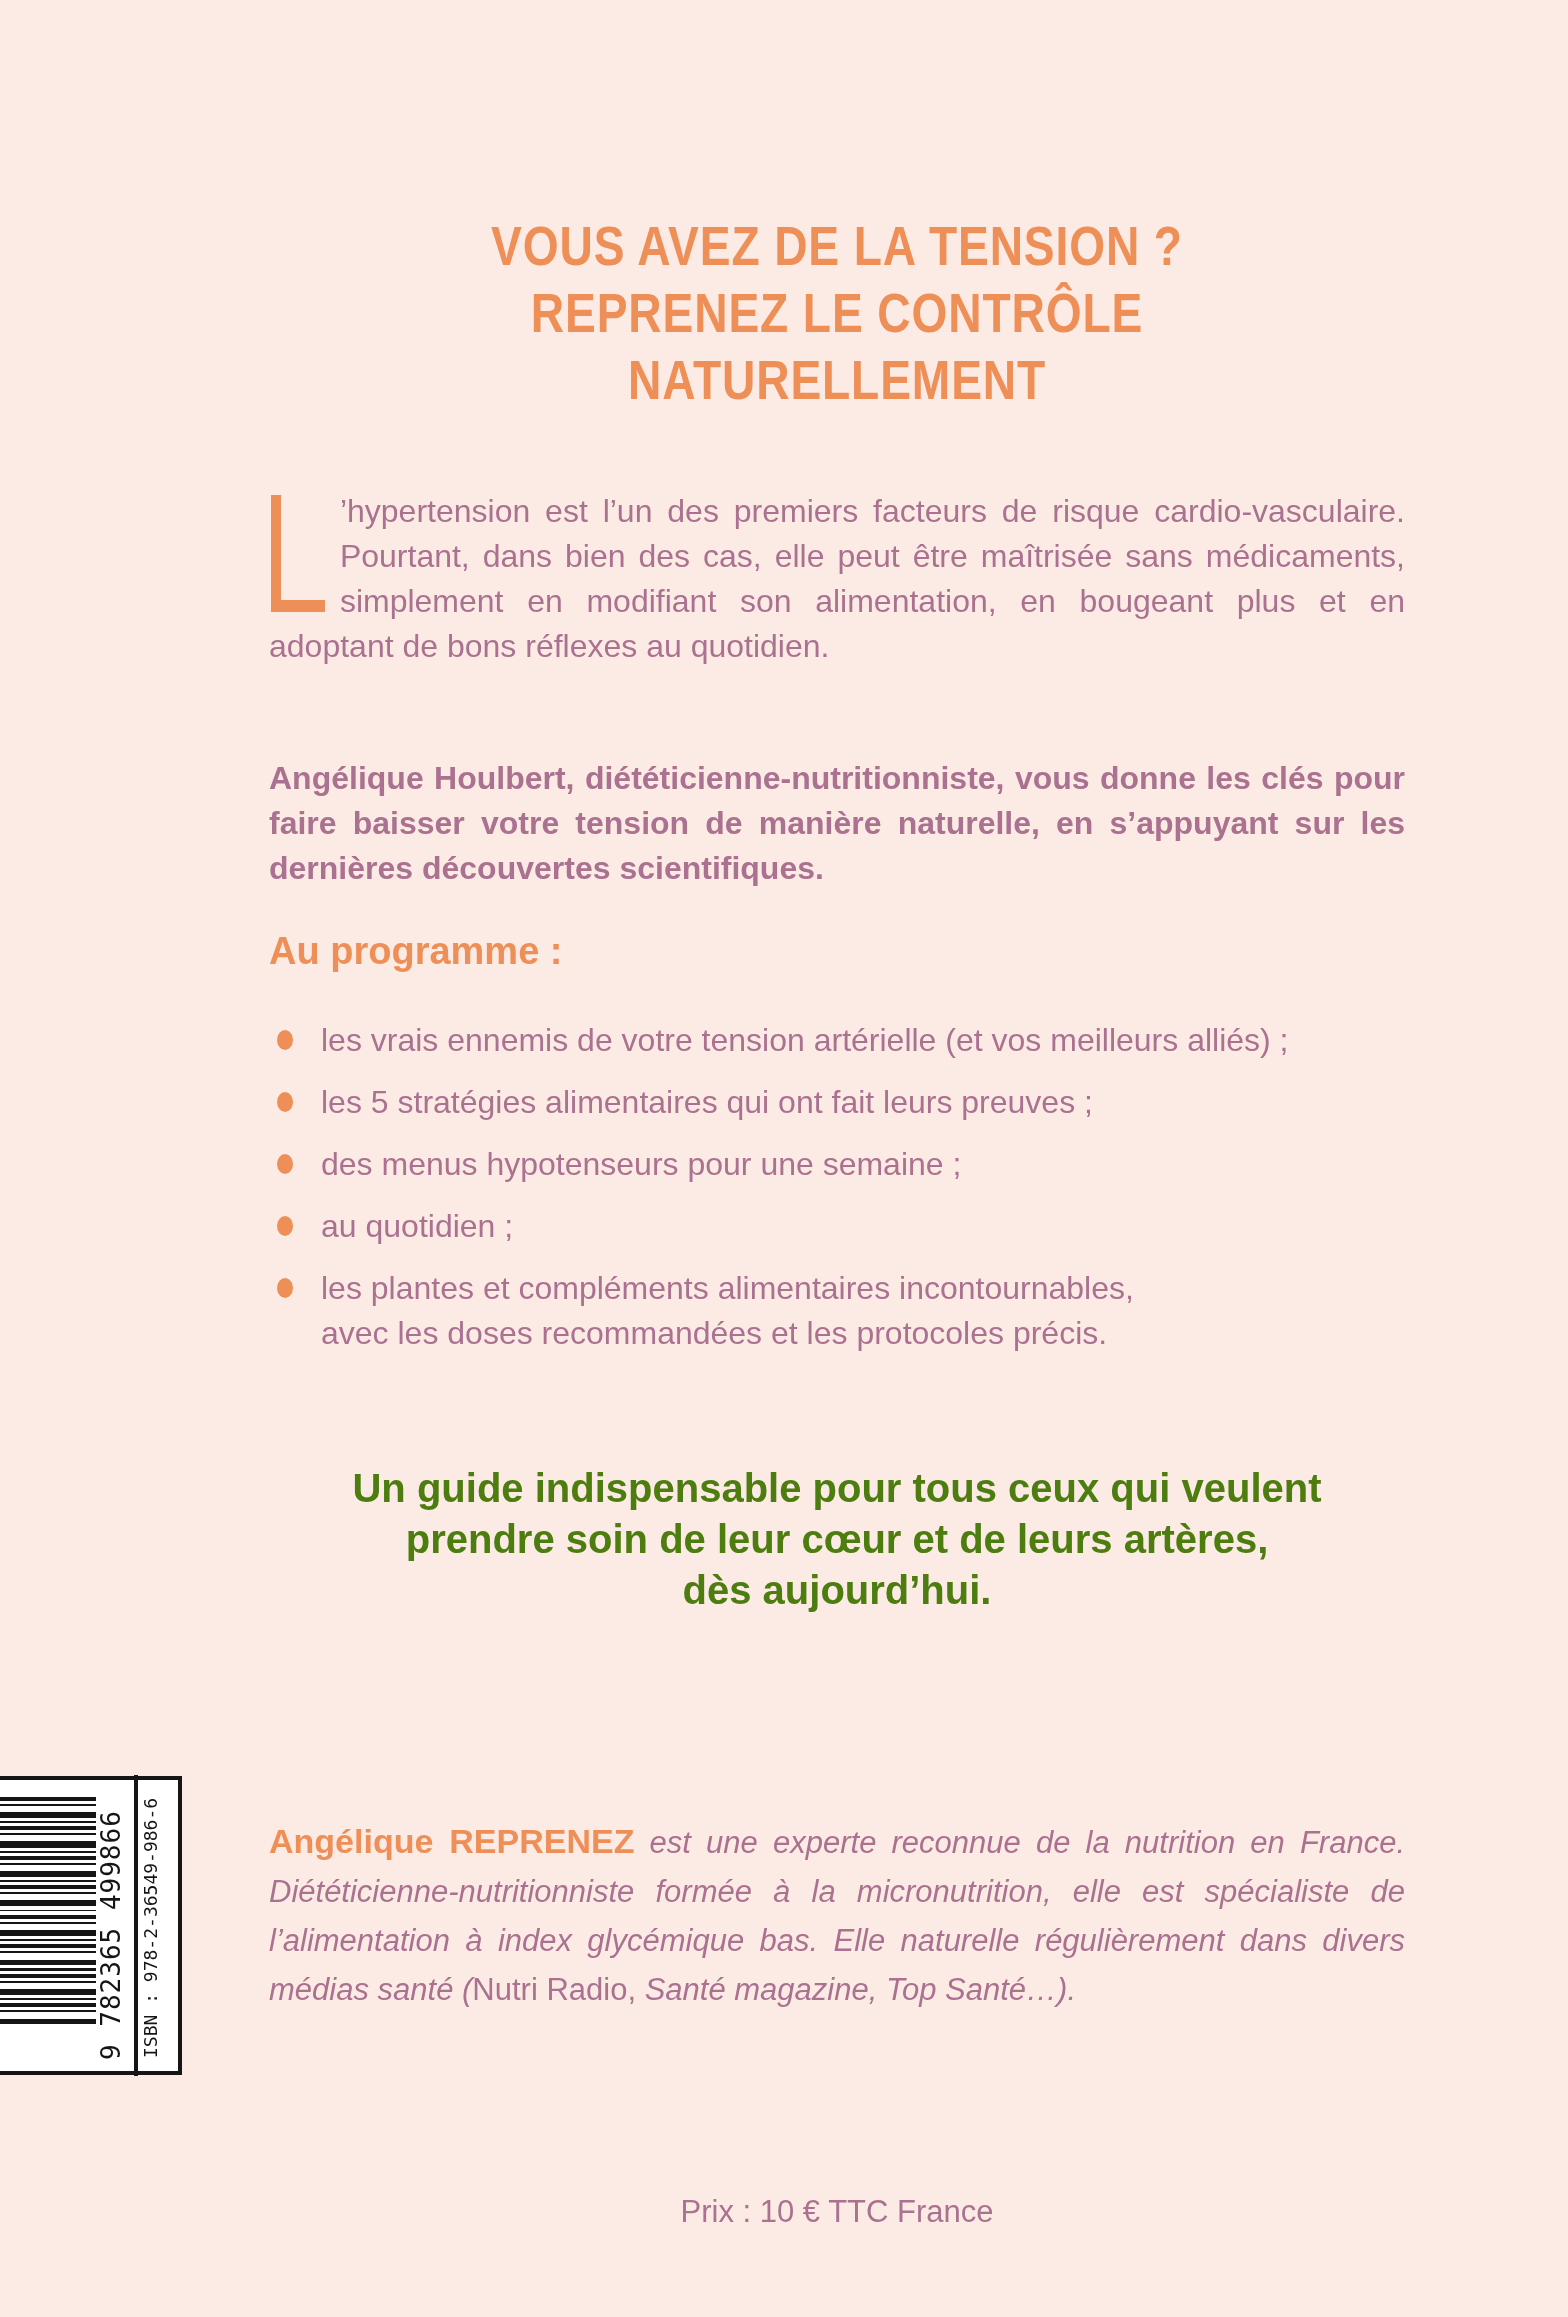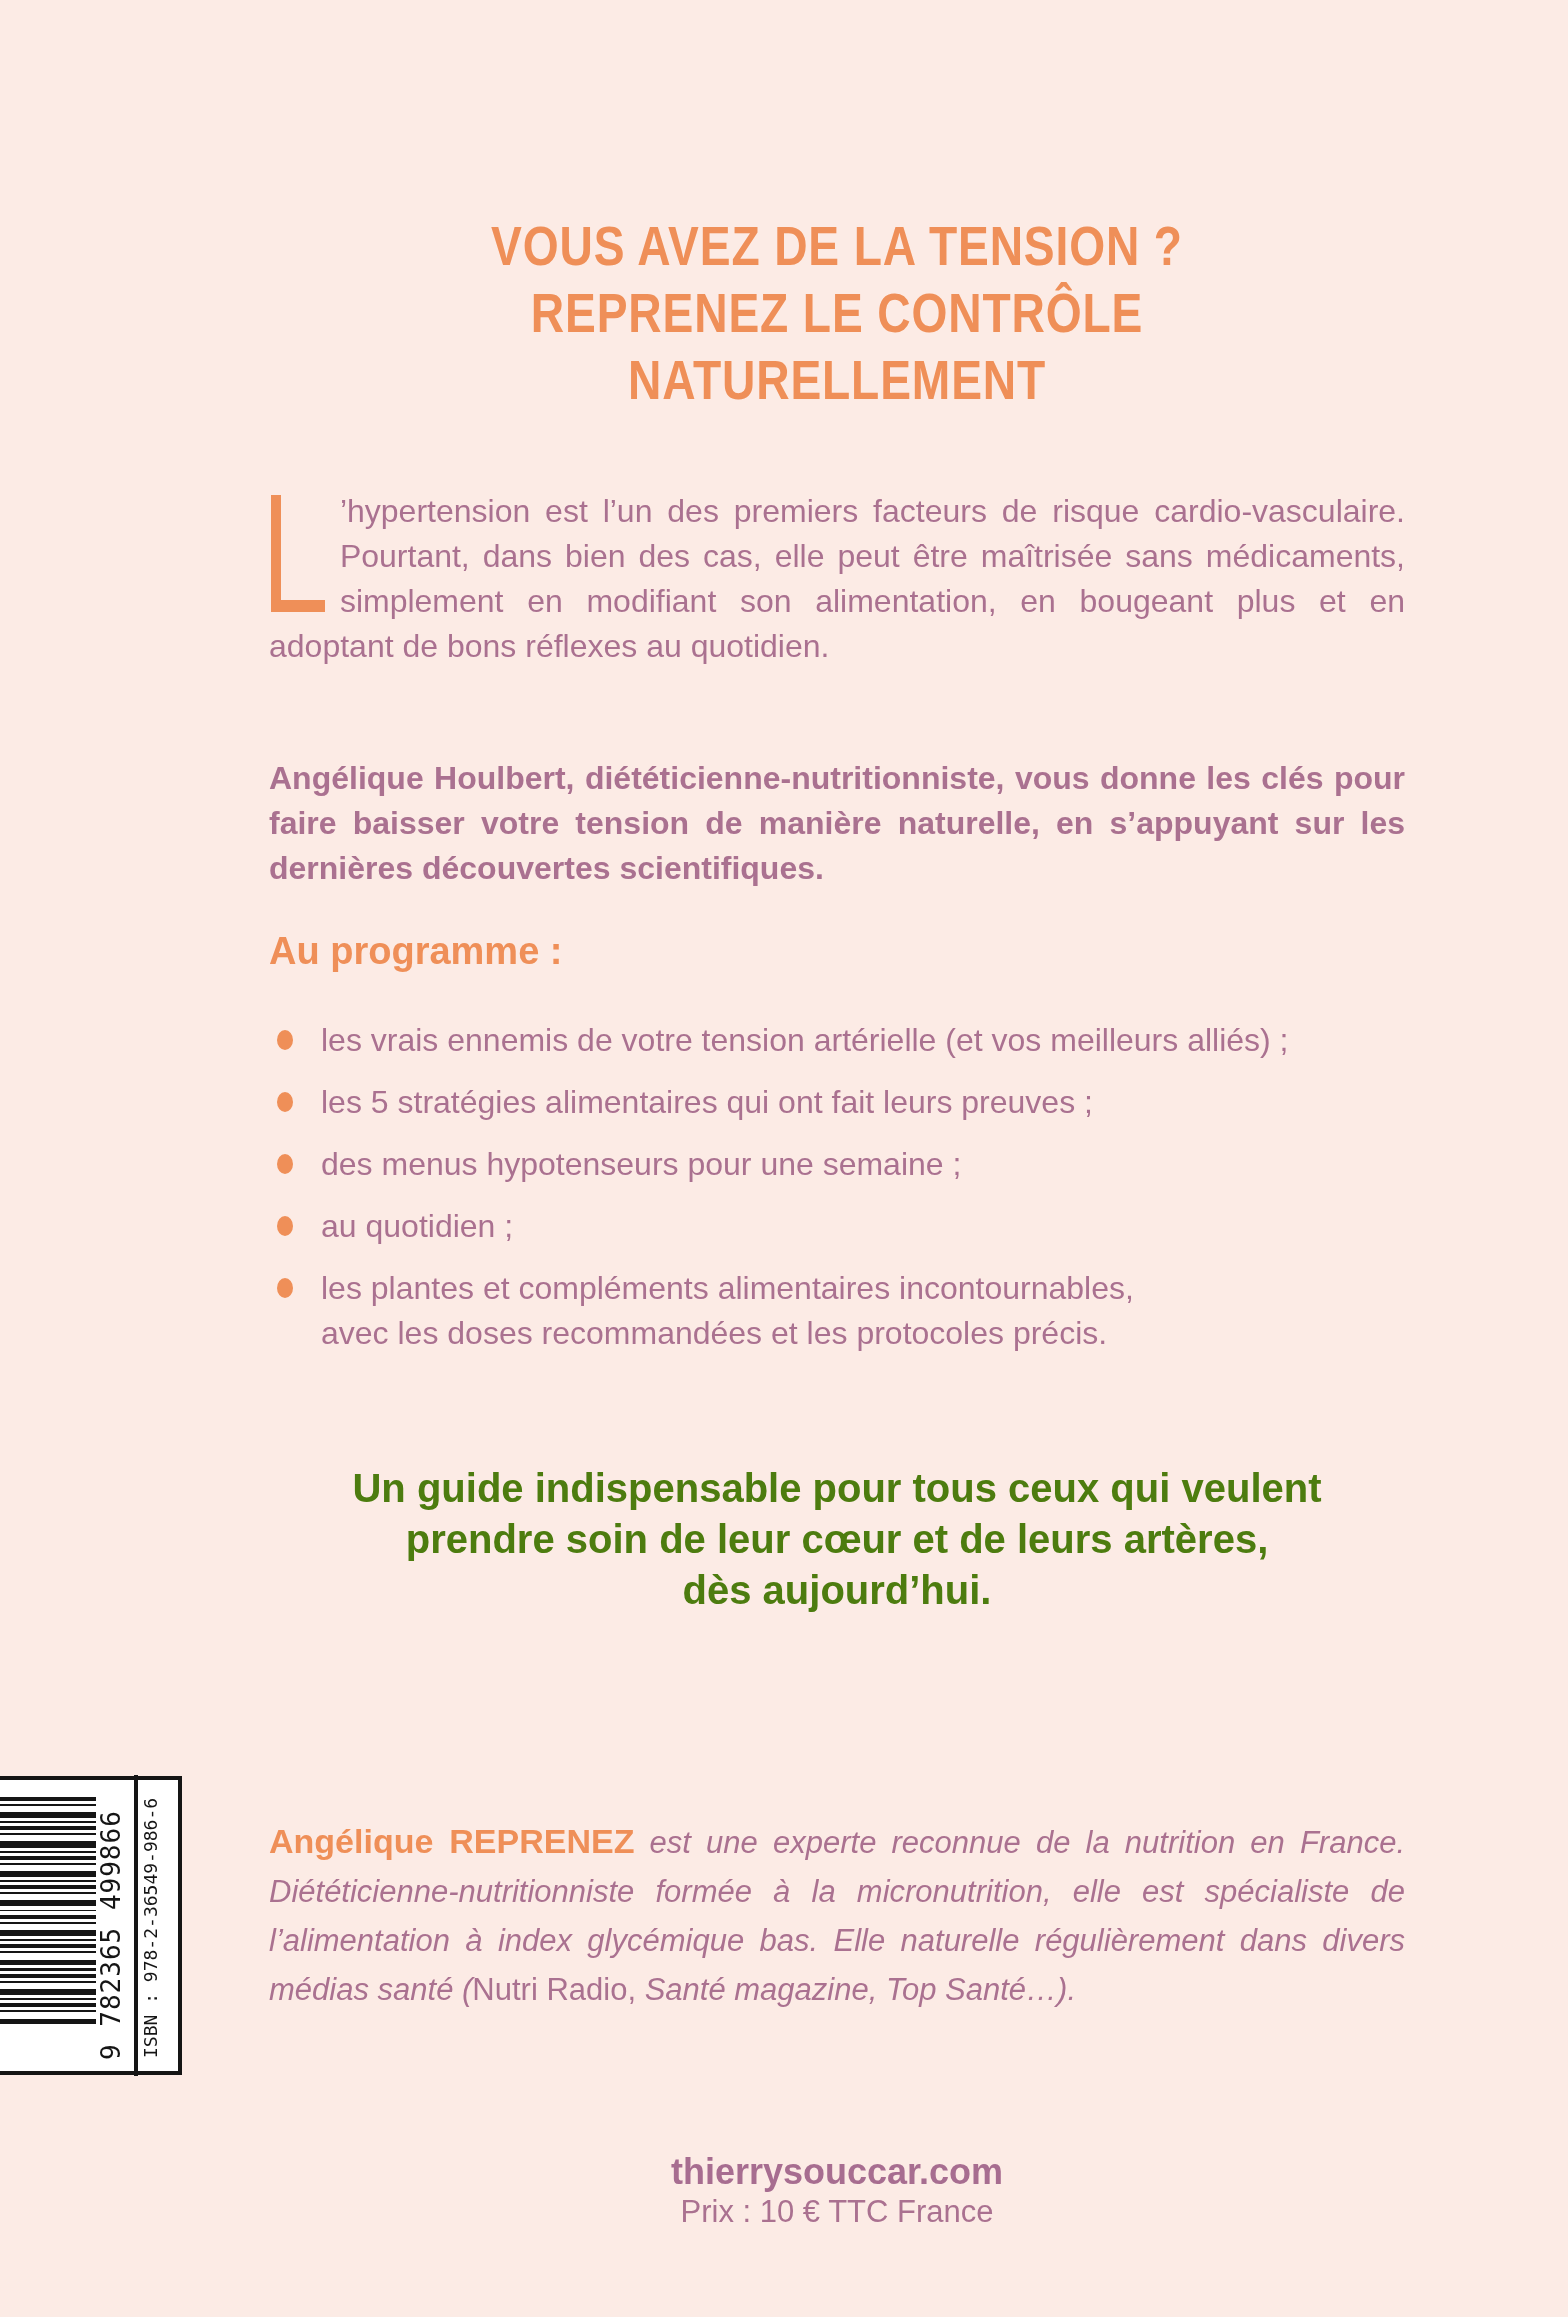--- a/index.html
+++ b/index.html
@@ -122,17 +122,16 @@
     <div class="bars"></div>
     <div class="bc-number">9 782365 499866</div>
     <div class="bc-divider"></div>
     <div class="bc-isbn">ISBN : 978-2-36549-986-6</div>
   </div>
 
   <p class="col bio">
     <span class="name">Angélique REPRENEZ</span><span> est une experte reconnue de la nutrition en France. Diététicienne-nutritionniste formée à la micronutrition, elle est spécialiste de l’alimentation à index glycémique bas. Elle naturelle régulièrement dans divers médias santé (</span><span class="roman">Nutri Radio,</span><span> Santé magazine, Top Santé…).</span>
   </p>
 
-  <div class="col site">thierrysouccar.com</div>
   <div class="col price">Prix : 10 € TTC France</div>
 
 </div>
 
 
 </body></html>

